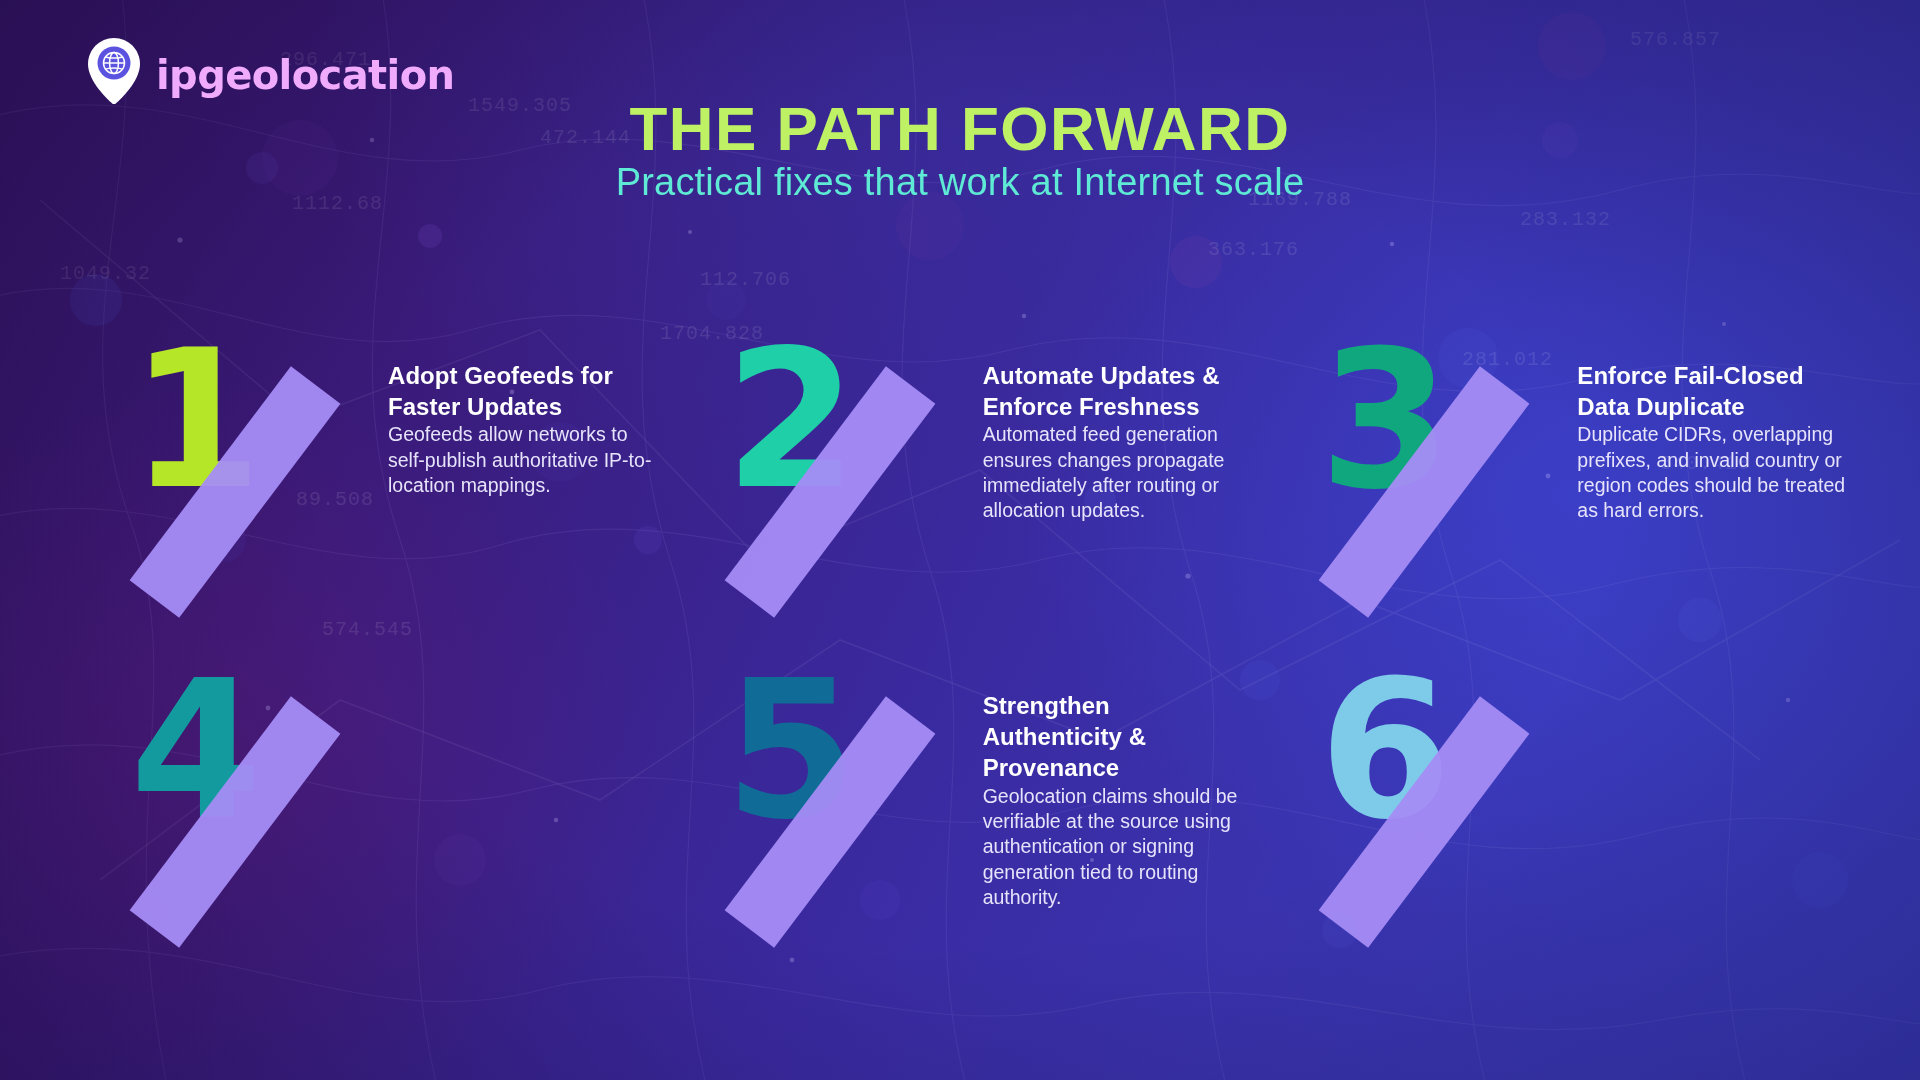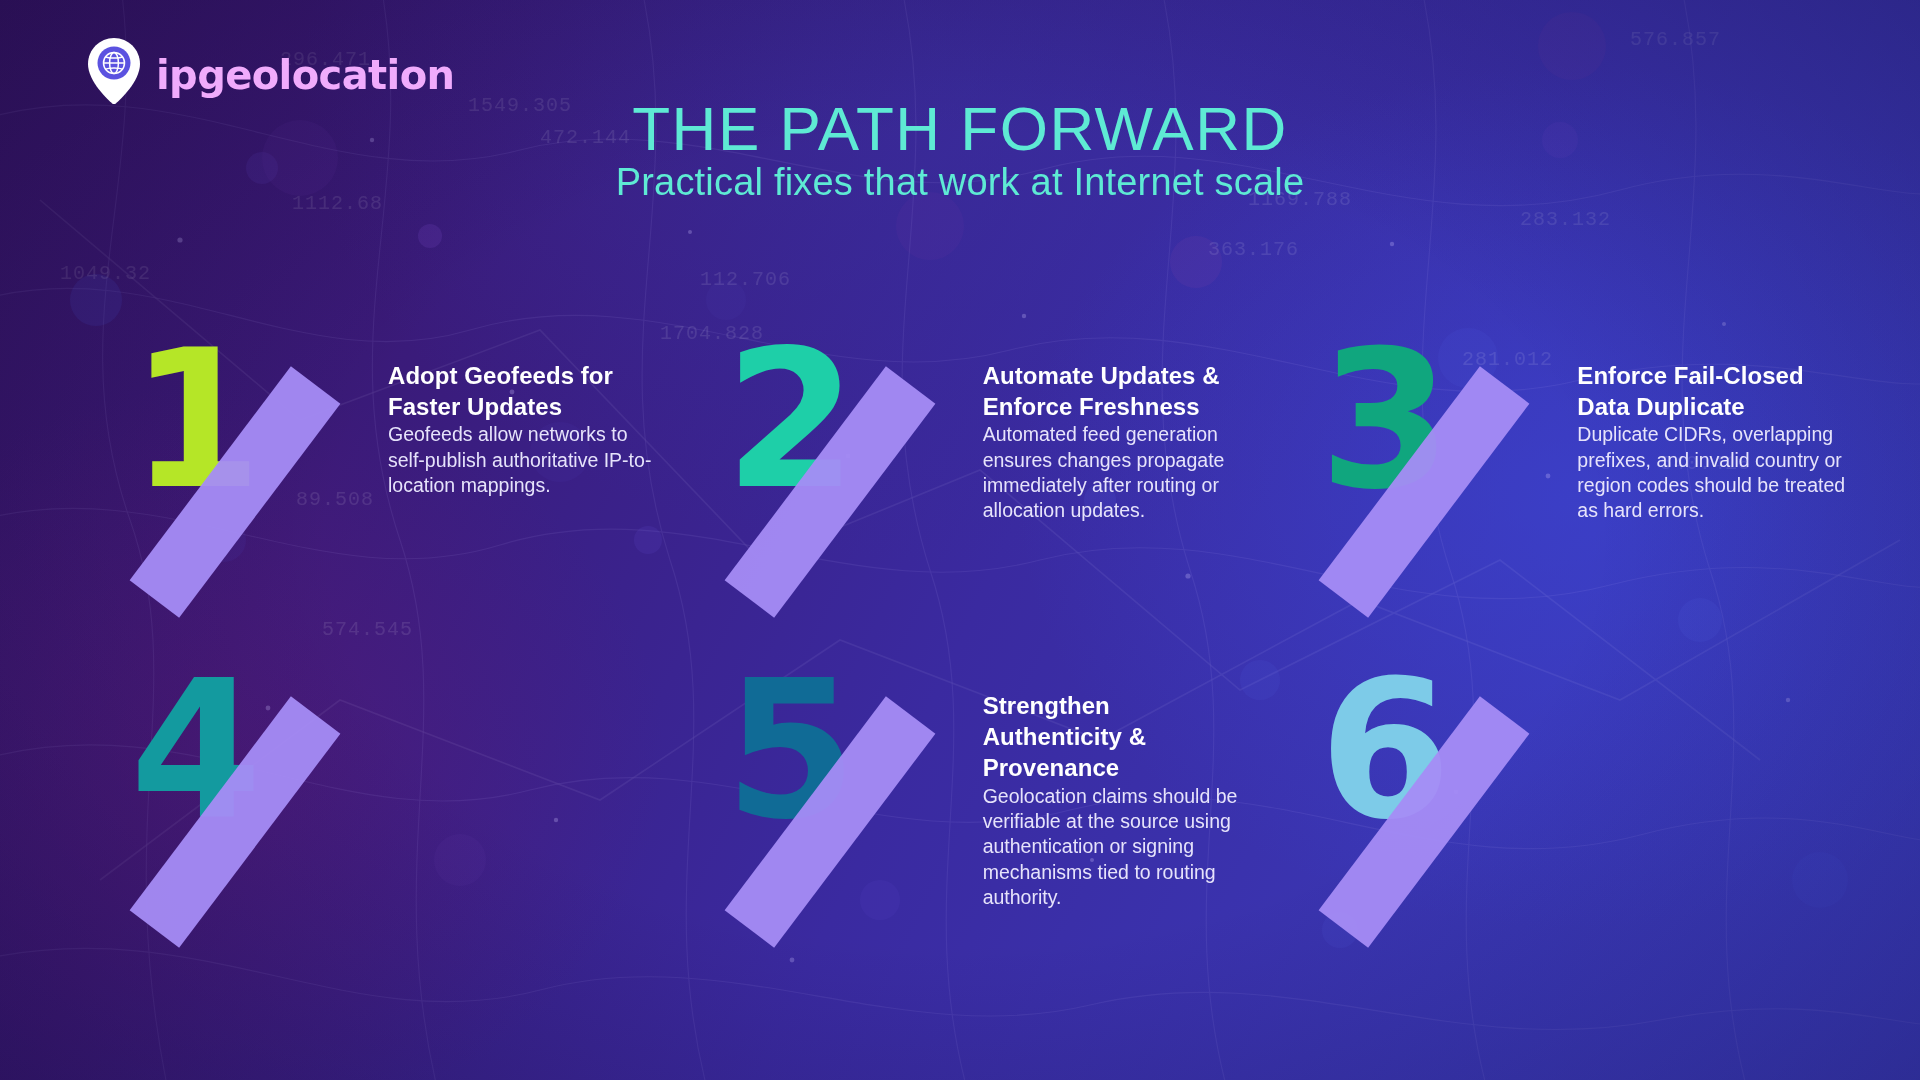--- a/index.html
+++ b/index.html
@@ -37,21 +37,21 @@
   #logo .pin { width:52px; height:66px; display:block; }
   #logo .wordmark {
     color:#f0abfc; font-size:40px; font-weight:700; letter-spacing:-0.6px;
     font-family:"DejaVu Sans", sans-serif;
     margin-top:8px;
   }
 
   
   #header { position:absolute; left:0; right:0; top:96px; text-align:center; z-index:6; }
   #title {
-    color:#5eead4; font-size:62px; font-weight:400; letter-spacing:1.5px;
+    color:#bef264; font-size:62px; font-weight:700; letter-spacing:1.5px;
     line-height:1.05;
   }
   #subtitle {
     color:#5eead4; font-size:38px; font-weight:400; letter-spacing:.2px;
   }
 
   
   #grid {
     position:absolute; left:96px; top:352px; width:1760px;
     display:grid; grid-template-columns:repeat(3, 1fr);
@@ -230,21 +230,21 @@
         <div class="slash" style="background: rgb(165, 140, 245);"></div>
       </div>
     </div>
     <div class="item">
       <div class="badge">
         <div class="numeral" style="color: rgb(16, 107, 150);">5</div>
         <div class="slash" style="background: rgb(165, 140, 245);"></div>
       </div>
       <div class="body">
         <div class="item-title">Strengthen Authenticity &amp; Provenance</div>
-        <div class="item-desc">Geolocation claims should be verifiable at the source using authentication or signing mechanisms tied to routing authority.</div>
+        <div class="item-desc">Geolocation claims should be verifiable at the source using authentication or signing generation tied to routing authority.</div>
       </div>
     </div>
     <div class="item">
       <div class="badge">
         <div class="numeral" style="color: rgb(125, 203, 232);">6</div>
         <div class="slash" style="background: rgb(165, 140, 245);"></div>
       </div>
     </div>
   </div>
 

